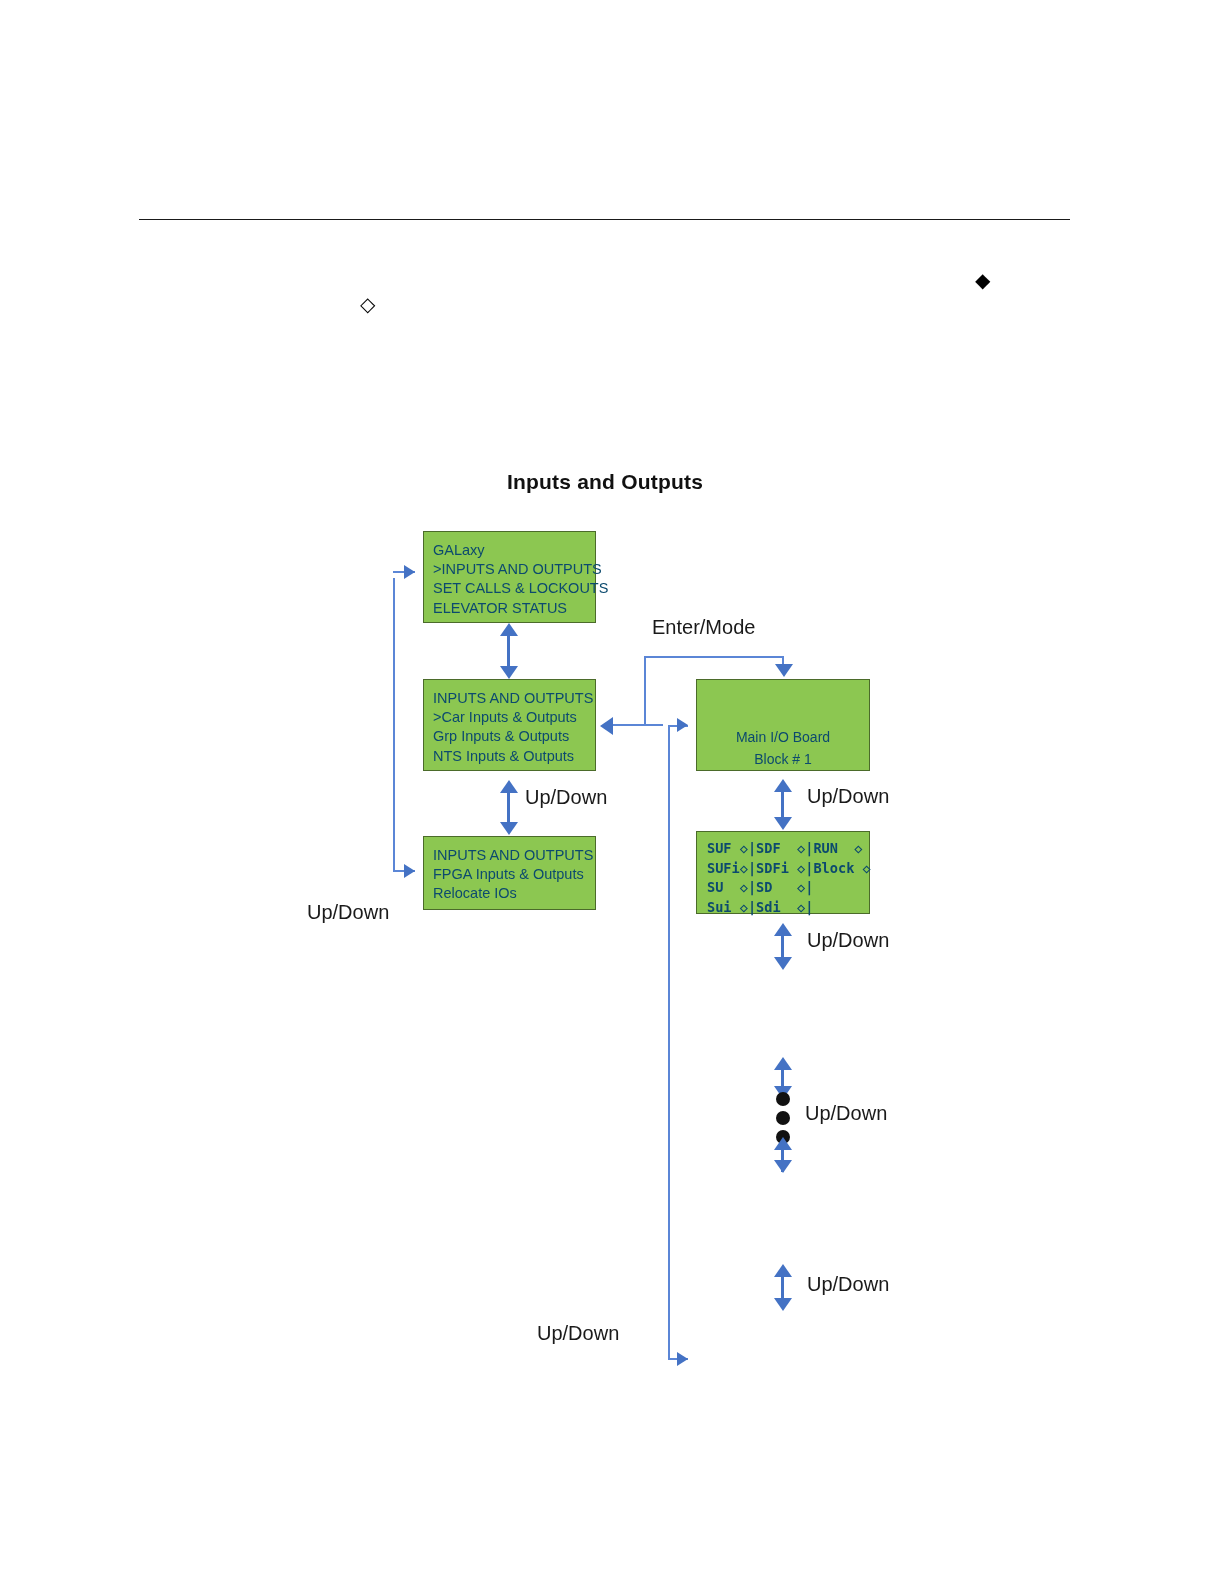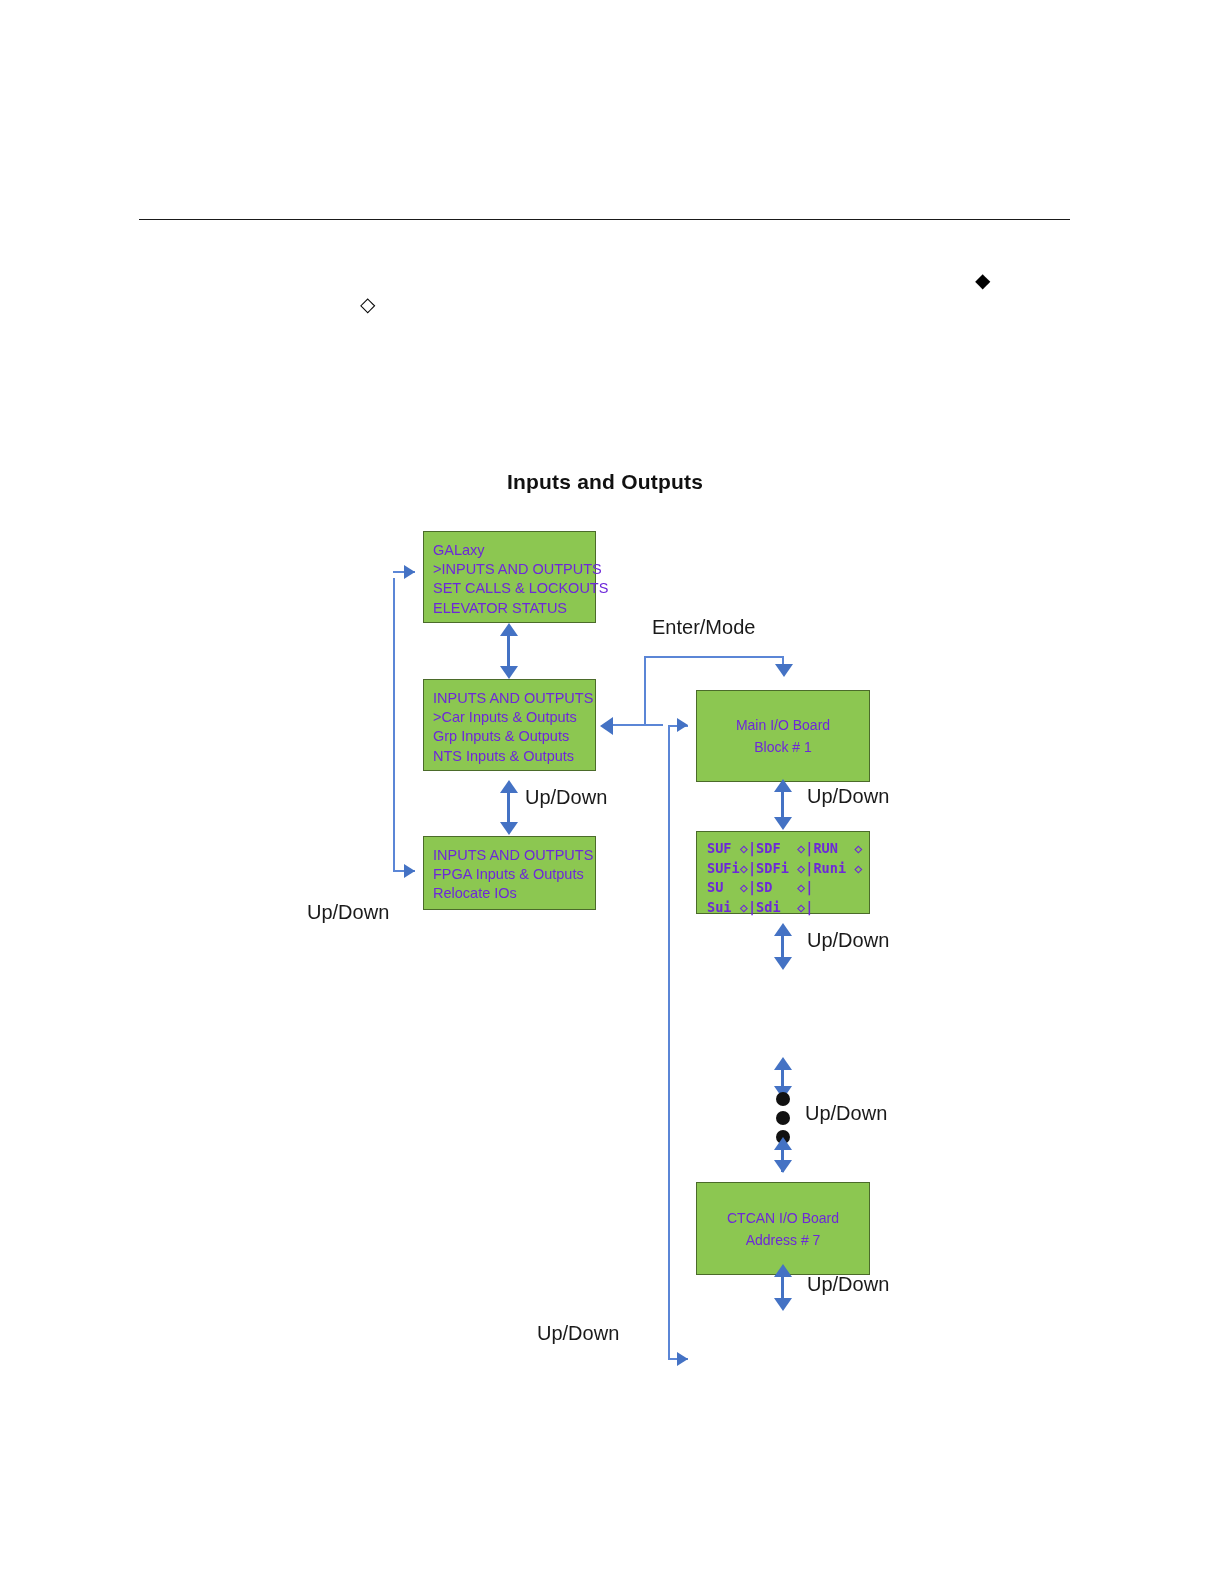--- a/index.html
+++ b/index.html
@@ -36,30 +36,30 @@
     font-size:21px;font-weight:bold;color:#111;
     letter-spacing:.2px;
   }
 
   
   .box{
     position:absolute;
     background:#8CC751;
     border:1.4px solid #4b6b2a;
     box-sizing:border-box;
-    color:#6d28d9;
+    color:#0c4a6e;
   }
   .box .lines{
     padding:9px 0 0 9px;
     font-size:14.5px;
     line-height:19.2px;
     white-space:pre;
   }
   .box.centered{
-    display:flex;align-items:center;justify-content:center;margin-top:11px;
+    display:flex;align-items:flex-end;justify-content:center;
   }
   .box.centered .lines{
     padding:0;text-align:center;font-size:14px;line-height:22px;
   }
   .box.mono .lines{
     font-family:"DejaVu Sans Mono", monospace;
     font-size:13.6px;
     line-height:19.6px;
     font-weight:bold;
     padding:7px 0 0 10px;
@@ -143,30 +143,26 @@
 Relocate IOs</div>
   </div>
 
   <div class="box centered" id="box-main-io">
     <div class="lines">Main I/O Board
 Block # 1</div>
   </div>
 
   <div class="box mono" id="box-sig-suf">
     <div class="lines">SUF ◇|SDF  ◇|RUN  ◇
-SUFi◇|SDFi ◇|Runi ◇
+SUFi◇|SDFi ◇|Block ◇
 SU  ◇|SD   ◇|
 Sui ◇|Sdi  ◇|</div>
   </div>
 
 
-  <div class="box centered" id="box-ctcan">
-    <div class="lines">CTCAN I/O Board
-Address # 7</div>
-  </div>
 
 
   <div class="ln thin vl" style="left:393px;top:578px;height:294px;"></div>
   <div class="ln thin hl" style="left:393px;top:571px;width:22px;"></div>
   <div class="ah ah-right sm" style="left:404px;top:565px;"></div>
   <div class="ln thin hl" style="left:393px;top:870px;width:22px;"></div>
   <div class="ah ah-right sm" style="left:404px;top:864px;"></div>
 
   <div class="ln vl" style="left:507px;top:634px;height:36px;"></div>
   <div class="ah ah-up" style="left:500px;top:623px;"></div>

